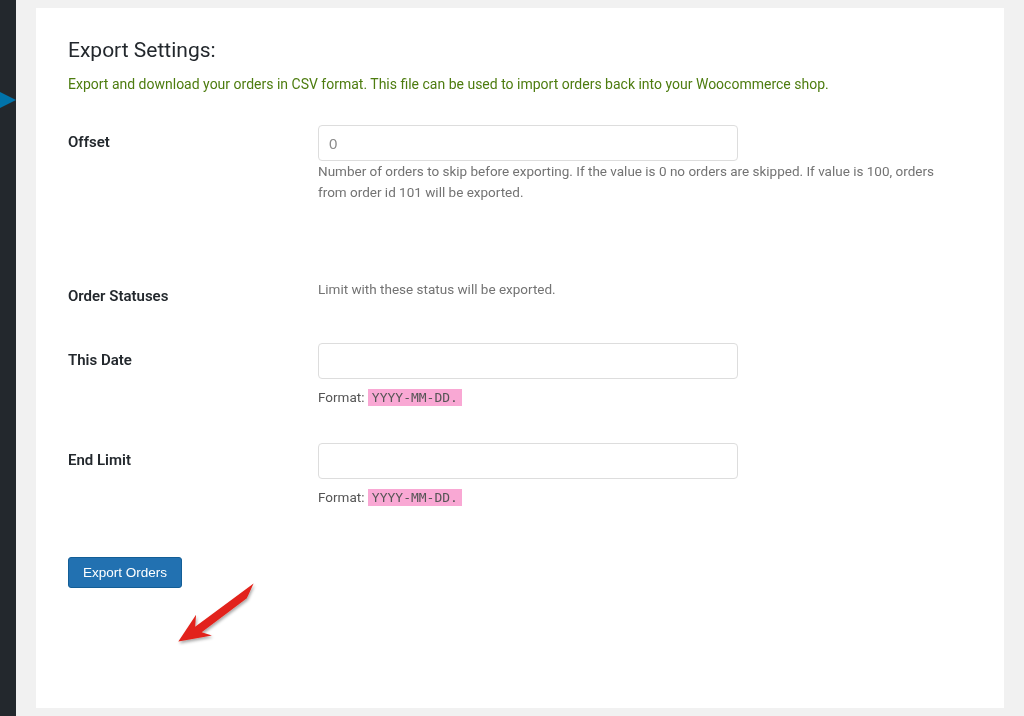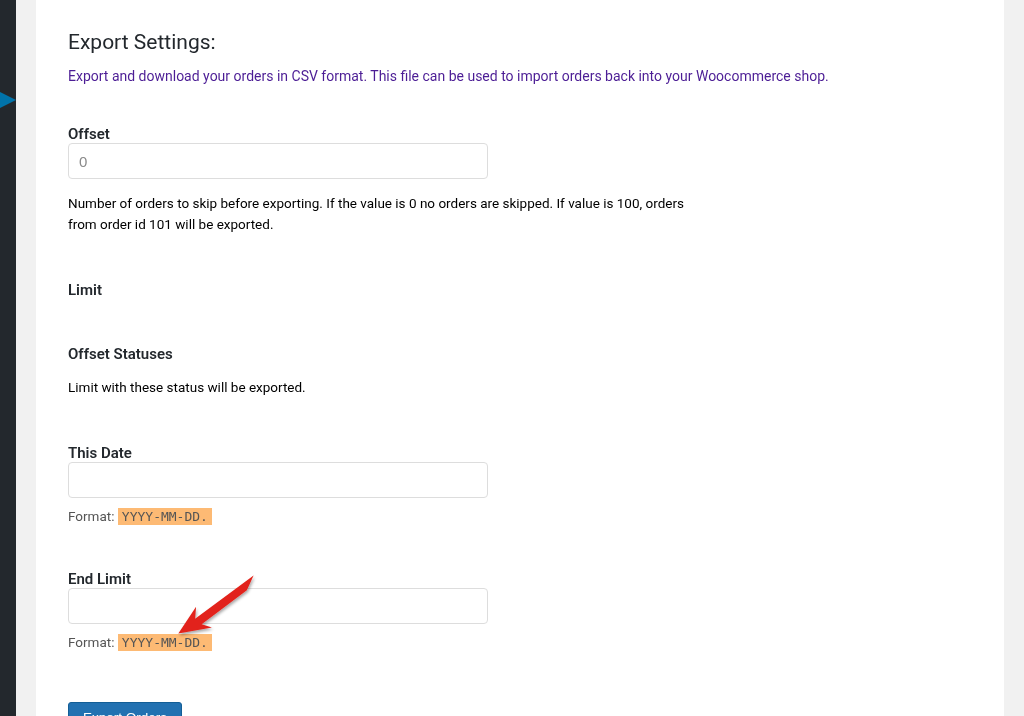--- a/index.html
+++ b/index.html
@@ -33,45 +33,44 @@
       border-width: 8px 0 8px 16px;
       border-color: transparent transparent transparent #0073aa;
     }
     .content-wrap {
       position: absolute;
       left: 16px;
       top: 0;
       right: 0;
       bottom: 0;
       background: #f1f1f1;
-      padding: 0 20px 20px 20px;
+      padding: 8px 20px 20px 20px;
     }
     .card {
       background: #ffffff;
       padding: 30px 32px 30px 32px;
       min-height: 700px;
       position: relative;
     }
     .heading {
       font-size: 21px;
       font-weight: 400;
       color: #23282d;
       margin-bottom: 12px;
     }
     .subheading {
       font-size: 14px;
-      color: #4c1d95;
+      color: #4d7c0f;
       margin-bottom: 30px;
       line-height: 1.5;
     }
     .form-row {
       display: flex;
       align-items: flex-start;
       margin-bottom: 38px;
-      flex-direction: column;
     }
     .form-label {
       width: 250px;
       flex-shrink: 0;
       font-size: 15px;
       font-weight: 600;
       color: #23282d;
       padding-top: 8px;
     }
     .form-control-wrap {
@@ -86,33 +85,33 @@
       padding: 6px 10px;
       font-size: 15px;
       color: #555;
       background: #fff;
     }
     .text-input::placeholder {
       color: #8a8a8a;
     }
     .help-text {
       font-size: 13.5px;
-      color: #000000;
-      margin-top: 14px;
+      color: #737373;
+      margin-top: 0;
       line-height: 1.55;
       max-width: 640px;
     }
     .format-text {
       font-size: 13.5px;
       color: #555;
       margin-top: 10px;
     }
     .format-code {
       font-family: Consolas, Monaco, monospace;
-      background: #fdba74;
+      background: #f9a8d4;
       padding: 1px 4px;
       font-size: 13px;
     }
     .export-btn {
       display: inline-block;
       background: #2271b1;
       color: #fff;
       border: 1px solid #135e96;
       border-radius: 3px;
       padding: 7px 14px;
@@ -144,26 +143,25 @@
     <div class="form-row">
       <div class="form-label">Offset</div>
       <div class="form-control-wrap">
         <input type="text" class="text-input" placeholder="0" style="">
         <div class="help-text">Number of orders to skip before exporting. If the value is 0 no orders are skipped. If value is 100, orders from order id 101 will be exported.</div>
       </div>
     </div>
 
     
     <div class="form-row">
-      <div class="form-label">Limit</div>
-    </div>
-
-    
-    <div class="form-row">
-      <div class="form-label">Offset Statuses</div>
+    </div>
+
+    
+    <div class="form-row">
+      <div class="form-label">Order Statuses</div>
       <div class="form-control-wrap">
         <div class="help-text">Limit with these status will be exported.</div>
       </div>
     </div>
 
     
     <div class="form-row">
       <div class="form-label">This Date</div>
       <div class="form-control-wrap">
         <input type="text" class="text-input" style="">

